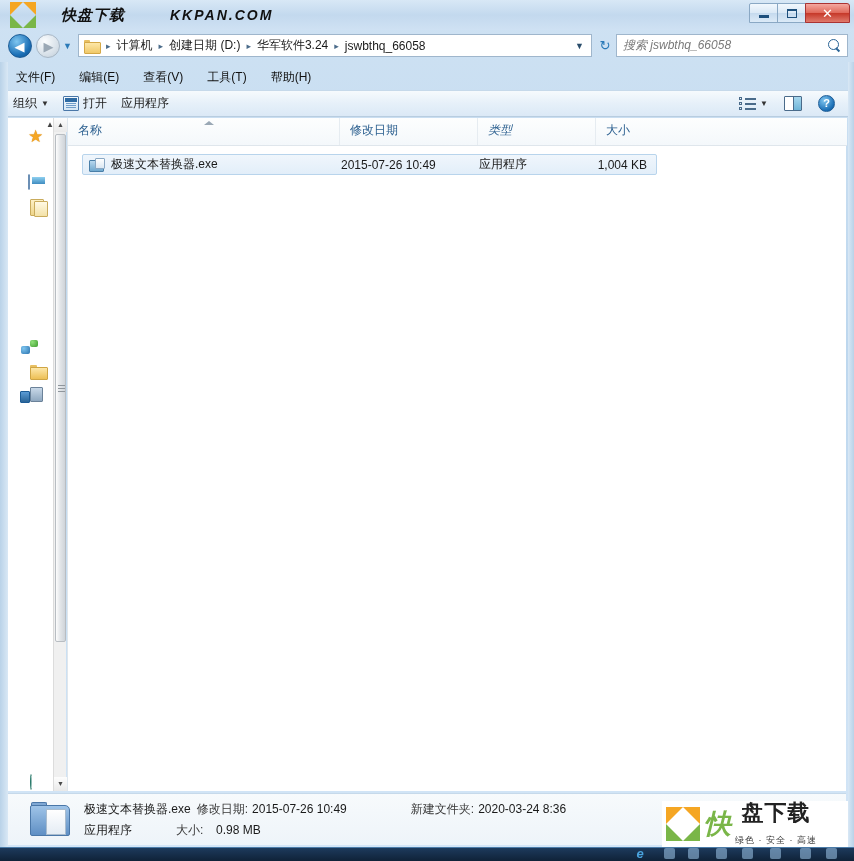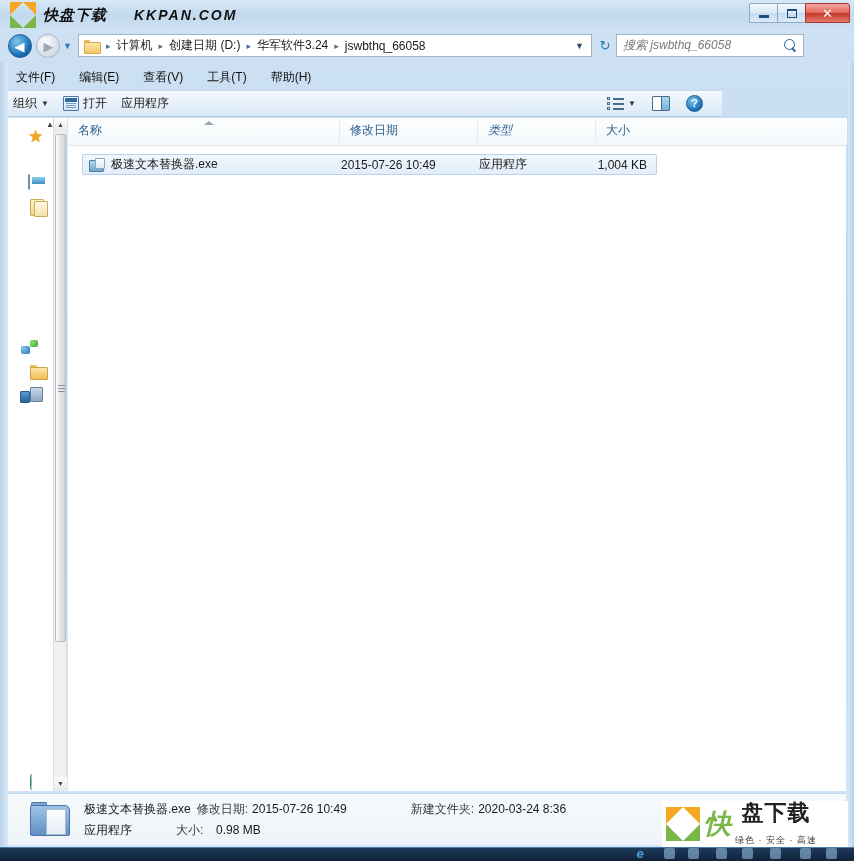--- a/index.html
+++ b/index.html
@@ -19,21 +19,21 @@
     overflow: hidden;
   }
 
   
   #titlebar {
     position: absolute; left: 0; top: 0; width: 854px; height: 30px;
     background: linear-gradient(to bottom, #d8e8f6 0%, #c3d9ee 50%, #cfe1f3 100%);
   }
   #brand {
     position: absolute; left: 10px; top: 2px;
-    display: flex; align-items: center; gap: 7px;
+    display: flex; align-items: center; gap: 25px;
   }
   .brand-logo { width: 26px; height: 26px; position: relative; }
   .brand-logo .k-top {
     position: absolute; left: 0; top: 0; width: 0; height: 0;
     border-left: 13px solid #f5a623; border-bottom: 13px solid transparent;
   }
   .brand-logo .k-right {
     position: absolute; right: 0; top: 0; width: 0; height: 0;
     border-right: 13px solid #f5a623; border-bottom: 13px solid transparent;
   }
@@ -123,21 +123,21 @@
   .crumb-sep { color: #4a6b8a; font-size: 9px; padding: 0 3px; }
   #addr-dropdown {
     margin-left: auto; color: #2a4d6b; font-size: 9px; padding-right: 4px;
   }
   #refreshbtn {
     position: absolute; left: 596px; top: 7px; width: 18px; height: 18px;
     color: #2a7ab8; font-size: 13px; text-align: center; line-height: 18px;
   }
 
   #searchbox {
-    position: absolute; left: 616px; top: 4px; width: 188px; height: 23px;
+    position: absolute; left: 616px; top: 4px; width: 232px; height: 23px;
     background: #fff; border: 1px solid #9fb6cc;
     display: flex; align-items: center; padding: 0 6px;
   }
   #searchtext {
     font-size: 12px; font-style: italic; color: #7a7a7a; flex: 1;
   }
   .search-ico {
     width: 13px; height: 13px; position: relative; flex: none;
   }
   .search-ico::before {
@@ -151,21 +151,21 @@
 
   
   #menubar {
     position: absolute; left: 0; top: 64px; width: 854px; height: 26px;
     display: flex; align-items: center; padding-left: 14px; gap: 20px;
   }
   .menu-item { font-size: 12px; color: #111; padding: 3px 2px; }
 
   
   #toolbar {
-    position: absolute; left: 0; top: 90px; width: 722px; height: 27px;
+    position: absolute; left: 0; top: 90px; width: 854px; height: 27px;
     background: linear-gradient(to bottom, #f6fafd 0%, #e6f0f9 50%, #dbe9f6 100%);
     border-top: 1px solid #c6d9ea; border-bottom: 1px solid #b8cde0;
     display: flex; align-items: center; padding: 0 6px;
   }
   .tb-item { display: flex; align-items: center; font-size: 12px; color: #1a1a1a; padding: 3px 7px; gap: 4px; }
   .tb-caret { font-size: 8px; color: #333; }
   .open-ico {
     width: 16px; height: 15px; background: linear-gradient(to bottom,#f4f9fd,#d5e6f4);
     border: 1px solid #4a77a8; position: relative; border-radius: 1px;
   }

